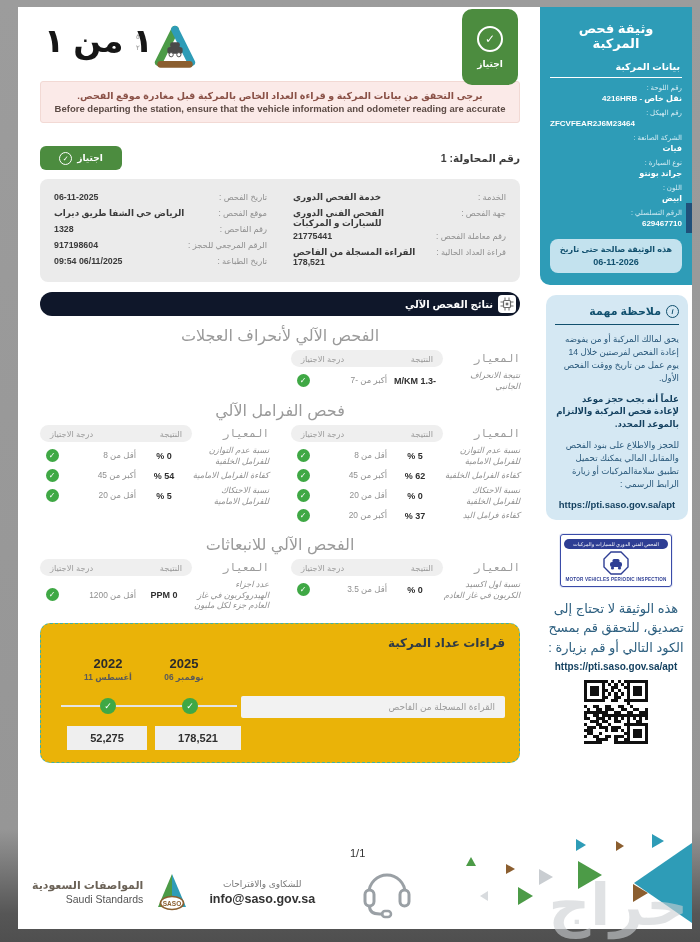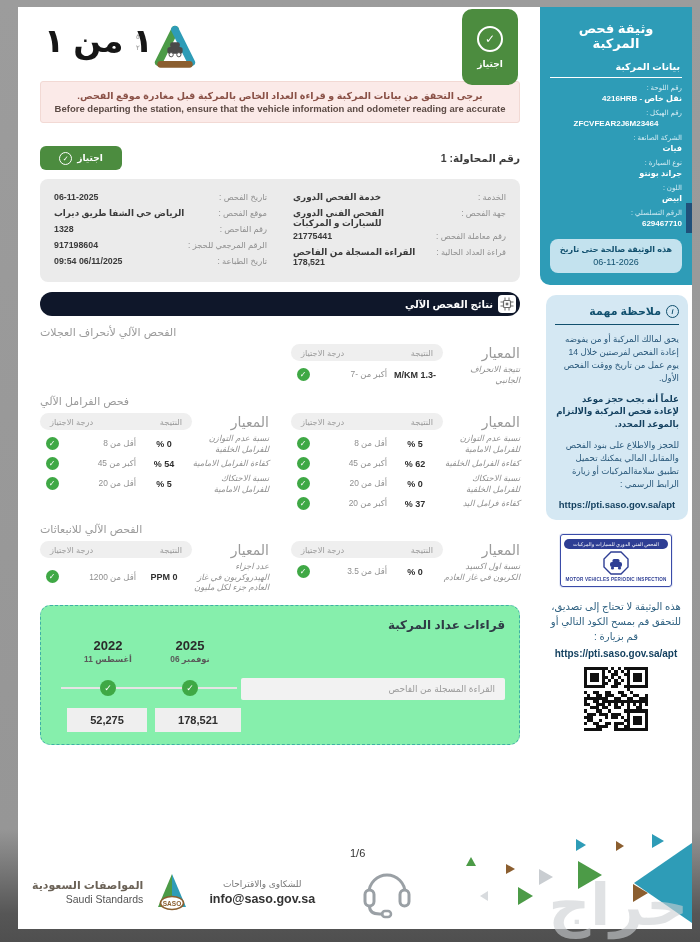--- a/index.html
+++ b/index.html
@@ -9,37 +9,37 @@
   
   .sidebar{position:absolute;right:0;top:0;width:152px;}
   .sb-teal{background:#2E9CB7;padding:10px 10px 12px;border-bottom-left-radius:10px;}
   .sb-title{color:#fff;font-size:13px;font-weight:bold;text-align:center;margin:4px 12px 10px;}
   .sb-sub{color:#fff;font-size:9.5px;font-weight:bold;text-align:right;margin:0 2px 5px;}
   .sb-hr{border-top:1px solid #ffffff;margin:0 0 6px;}
   .sb-label{color:#D6ECF4;font-size:7px;text-align:right;margin-top:6px;}
   .sb-value{color:#fff;font-size:8px;font-weight:bold;text-align:right;margin-top:2px;word-break:break-all;}
   .validity{margin-top:11px;background:#C3E2EE;border-radius:8px;padding:6px 4px;text-align:center;}
   .validity .vt{color:#11506E;font-size:8px;font-weight:bold;}
-  .validity .vd{color:#11506E;font-size:9px;font-weight:normal;margin-top:3px;}
+  .validity .vd{color:#11506E;font-size:9px;font-weight:bold;margin-top:3px;}
   .bookmark{position:absolute;right:0;top:196px;width:6px;height:30px;background:#1F4F79;}
   .sb-note{margin:10px 4px 0 6px;background:#D5E8F3;border-radius:10px;padding:10px 9px;}
   .noterow{display:flex;align-items:center;gap:5px;}
   .i-icon{width:11px;height:11px;border:1.5px solid #11506E;border-radius:50%;color:#11506E;
     font-size:7px;font-weight:bold;line-height:11px;text-align:center;flex:0 0 auto;font-style:italic;}
   .note-title{color:#11506E;font-size:11px;font-weight:bold;}
   .note-hr{border-top:1.5px solid #11506E;margin:6px 0 8px;}
   .note-p{color:#29587A;font-size:8.6px;line-height:1.5;text-align:right;margin:0 0 8px;}
   .note-p.b{color:#123F5E;font-weight:bold;}
   .note-link{display:block;color:#123F5E;font-size:9.5px;font-weight:bold;text-align:center;
     text-decoration:none;direction:ltr;word-break:break-all;}
   .stamp{width:104px;margin:14px auto 0;border:1px solid #3a4ba8;border-radius:3px;background:#fff;
     padding:4px 3px;text-align:center;box-shadow:0 0 0 1px #e7ebf7;}
   .stamp-strip{background:#2e3e94;border-radius:5px;color:#fff;font-size:5px;padding:2px 2px;line-height:1.2;}
   .stamp-en{color:#2e3e94;font-size:4.6px;font-weight:bold;margin-top:2px;letter-spacing:.2px;}
-  .verify-p{margin:12px 8px 4px;color:#2E6080;font-size:10px;line-height:1.5;text-align:center;}
+  .verify-p{margin:12px 8px 4px;color:#2E6080;font-size:13px;line-height:1.5;text-align:center;}
   .verify-link{display:block;color:#123F5E;font-size:10px;font-weight:bold;text-align:center;
     text-decoration:none;direction:ltr;margin-bottom:8px;}
   .qr{display:grid;grid-template-columns:repeat(21,1fr);width:64px;height:64px;margin:8px auto 0;background:#fff;}
   .qm{background:#fff;} .qm.on{background:#101010;}
   
   .main{position:absolute;left:22px;top:0;width:480px;}
   .hdr{position:relative;height:74px;}
   .page-ind{position:absolute;left:4px;top:14px;font-size:33px;font-weight:bold;color:#161616;direction:rtl;}
   .mvpi-logo{position:absolute;left:112px;top:18px;}
   .logo-marks{position:absolute;left:96px;top:24px;color:#8a8a8a;font-size:7px;line-height:11px;text-align:center;}
@@ -61,36 +61,36 @@
   .ring-check.sm{width:11px;height:11px;border-width:1.5px;font-size:7px;line-height:11px;}
   .info{margin-top:8px;background:#EBEBEB;border-radius:8px;padding:10px 14px;
     display:grid;grid-template-columns:1fr 1fr;column-gap:26px;}
   .inforow{display:flex;justify-content:space-between;margin:3px 0;min-height:13px;}
   .inforow .lab{color:#8F8F8F;font-size:8.3px;flex:0 0 auto;}
   .inforow .val{color:#3A3A3A;font-size:8.8px;font-weight:bold;text-align:left;max-width:62%;}
   .pill-head{margin-top:10px;height:24px;background:#0f172a;border-radius:12px;display:flex;
     align-items:center;padding:0 4px;gap:5px;}
   .chip-box{width:18px;height:18px;background:#fff;border-radius:4px;display:flex;align-items:center;justify-content:center;}
   .pill-head .pt{color:#fff;font-size:10px;font-weight:bold;}
-  .sec-title{color:#9A9A9A;font-size:11px;text-align:left;margin:10px 0 4px;}
+  .sec-title{color:#9A9A9A;font-size:16px;text-align:center;margin:10px 0 4px;}
   .tpair{display:grid;grid-template-columns:1fr 1fr;column-gap:22px;}
   .thead,.trow{display:grid;grid-template-columns:1fr 56px 72px 24px;align-items:center;min-height:19px;}
   .thead{margin-bottom:2px;}
-  .th-crit{color:#9A9A9A;font-size:14px;}
+  .th-crit{color:#9A9A9A;font-size:11px;font-family:Liberation Mono, monospace;}
   .hpill{grid-column:2/5;background:#EFEFEF;border-radius:9px;height:17px;display:flex;
     justify-content:space-between;align-items:center;padding:0 10px;}
   .hpill span{color:#9A9A9A;font-size:8.3px;}
   .tc{color:#8F8F8F;font-size:8.4px;line-height:1.25;font-style:italic;}
   .tres{color:#2F2F2F;font-size:9px;font-weight:bold;text-align:center;direction:ltr;}
   .tg{color:#8F8F8F;font-size:8.4px;text-align:right;line-height:1.2;}
   .check{width:13px;height:13px;background:#3FA845;border-radius:50%;color:#fff;font-size:8px;
     line-height:13px;text-align:center;justify-self:center;}
   .check::after{content:"✓";}
   
-  .odo{margin-top:12px;border:1.5px dashed #3FB0A5;border-radius:10px;background:#86efac;padding:12px 14px 14px;}
+  .odo{margin-top:12px;border:1.5px dashed #3FB0A5;border-radius:10px;background:#eab308;padding:12px 14px 14px;}
   .odo-title{color:#2F3B46;font-size:12px;font-weight:bold;text-align:right;}
   .odo-body{position:relative;height:92px;margin-top:6px;direction:ltr;}
   .odo-col{position:absolute;width:74px;text-align:center;top:0;}
   .odo-col .yr{color:#2B2B2B;font-size:13px;font-weight:bold;}
   .odo-col .dt{color:#5A5A5A;font-size:8.3px;font-weight:bold;margin-top:1px;}
   .odo-line{position:absolute;top:49px;left:6px;width:176px;height:2px;background:#E4E4E4;}
   .odo-strip{position:absolute;top:40px;left:186px;right:0;height:22px;background:#F2F2F2;border-radius:2px;
     direction:rtl;display:flex;align-items:center;padding:0 10px;}
   .odo-strip .sl{color:#9A9A9A;font-size:9px;}
   .odo-check{position:absolute;top:42px;width:16px;height:16px;line-height:16px;font-size:9px;}
@@ -120,21 +120,21 @@
 
   <aside class="sidebar">
     <div class="sb-teal">
       <div class="sb-title">وثيقة فحص المركبة</div>
       <div class="sb-sub">بيانات المركبة</div>
       <div class="sb-hr"></div>
 
       <div class="sb-label">رقم اللوحة :</div>
       <div class="sb-value">نقل خاص - 4216HRB</div>
       <div class="sb-label">رقم الهيكل :</div>
-      <div class="sb-value" dir="ltr" style="text-align:center">ZFCVFEAR2J6M23464</div>
+      <div class="sb-value" dir="ltr" style="text-align:left">ZFCVFEAR2J6M23464</div>
       <div class="sb-label">الشركة الصانعة :</div>
       <div class="sb-value">فيات</div>
       <div class="sb-label">نوع السيارة :</div>
       <div class="sb-value">جراند بونتو</div>
       <div class="sb-label">اللون :</div>
       <div class="sb-value">ابيض</div>
       <div class="sb-label">الرقم التسلسلي :</div>
       <div class="sb-value" dir="ltr" style="text-align:right">629467710</div>
 
       <div class="validity">
@@ -832,21 +832,21 @@
       </div>
     </div>
 
     <div class="odo">
       <div class="odo-title">قراءات عداد المركبة</div>
       <div class="odo-body">
         <div class="odo-col" style="left:16px">
           <div class="yr">2022</div>
           <div class="dt">11 أغسطس</div>
         </div>
-        <div class="odo-col" style="left:98px">
+        <div class="odo-col" style="left:92px">
           <div class="yr">2025</div>
           <div class="dt">06 نوفمبر</div>
         </div>
         <div class="odo-line"></div>
         <div class="odo-strip">
           <span class="sl">القراءة المسجلة من الفاحص</span>
         </div>
         <span class="check odo-check" style="left:45px"></span>
         <span class="check odo-check" style="left:127px"></span>
         <div class="odo-val" style="left:12px;width:80px">52,275</div>
@@ -866,21 +866,21 @@
         <polygon points="19,3 33,36 19,36" fill="#2E9CB7"></polygon>
         <ellipse cx="19" cy="32" rx="11.5" ry="6.5" fill="#fff" stroke="#8B5E2F" stroke-width="1.6"></ellipse>
         <text x="19" y="34.5" text-anchor="middle" font-size="6.5" font-weight="bold" fill="#8B5E2F">SASO</text>
       </svg>
       <div class="contact">
         <div class="cl">للشكاوى والاقتراحات</div>
         <div class="em">info@saso.gov.sa</div>
       </div>
     </div>
 
-    <div class="pagenum">1/6</div>
+    <div class="pagenum">1/1</div>
     <svg class="headset" width="62" height="64" viewBox="0 0 62 64">
       <path d="M13 36 a18 18 0 0 1 36 0" fill="none" stroke="#9aa0a5" stroke-width="3"></path>
       <rect x="9" y="33" width="9" height="16" rx="4.5" fill="#fff" stroke="#9aa0a5" stroke-width="3"></rect>
       <rect x="44" y="33" width="9" height="16" rx="4.5" fill="#fff" stroke="#9aa0a5" stroke-width="3"></rect>
       <path d="M13.5 49 q0 8 10 8 h4" fill="none" stroke="#9aa0a5" stroke-width="3"></path>
       <rect x="26" y="54" width="9" height="6" rx="3" fill="none" stroke="#9aa0a5" stroke-width="2.5"></rect>
     </svg>
 
     <div class="tri" style="left:448px;top:28px;border-left:5px solid transparent;border-right:5px solid transparent;border-bottom:9px solid #4C9B47;"></div>
     <div class="tri" style="left:488px;top:35px;border-top:5px solid transparent;border-bottom:5px solid transparent;border-left:9px solid #8B5E2F;"></div>

